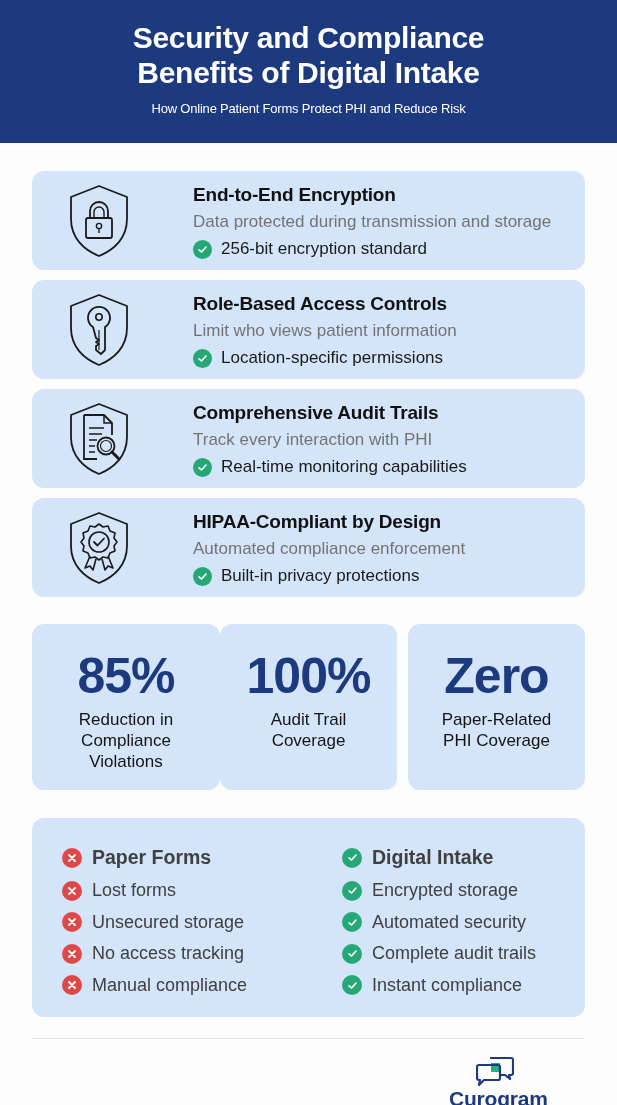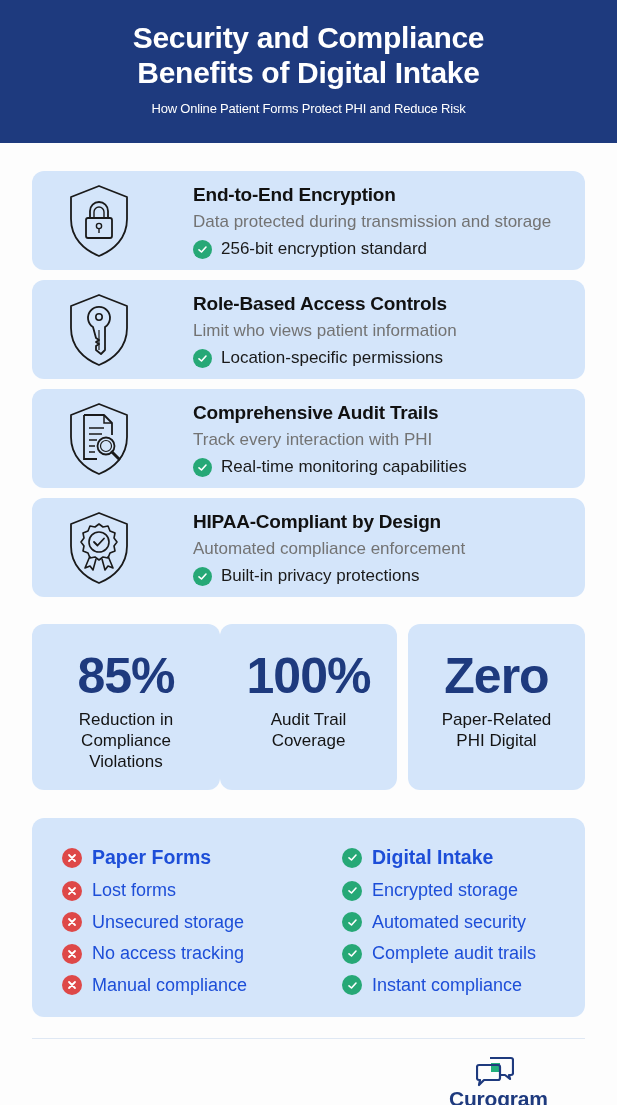--- a/index.html
+++ b/index.html
@@ -18,21 +18,21 @@
   .feature .fcheck { display: flex; align-items: center; font-size: 17px; line-height: 26px; color: #1a1a1a; margin-top: 1px; }
   .check-badge { width: 19px; height: 19px; border-radius: 50%; background: #26a876; display: inline-flex; align-items: center; justify-content: center; margin-right: 9px; flex-shrink: 0; }
   .x-badge { width: 20px; height: 20px; border-radius: 50%; background: #de4848; display: inline-flex; align-items: center; justify-content: center; margin-right: 10px; flex-shrink: 0; }
 
   .stat { position: absolute; top: 624px; height: 166px; background: #d4e5fa; border-radius: 12px; text-align: center; }
   .stat .value { position: absolute; left: 0; right: 0; top: 24px; font-size: 50px; font-weight: bold; color: #1e3a7e; line-height: 56px; letter-spacing: -1px; }
   .stat .label { position: absolute; left: 0; right: 0; top: 85px; font-size: 17px; line-height: 21px; color: #141414; }
 
   .compare { position: absolute; left: 32px; top: 818px; width: 553px; height: 199px; background: #d4e5fa; border-radius: 12px; }
   .col { position: absolute; top: 22px; }
-  .col .row { display: flex; align-items: center; height: 31.5px; font-size: 18px; color: #1d4ed8; }
+  .col .row { display: flex; align-items: center; height: 31.5px; font-size: 18px; color: #404040; }
   .col .row.head { font-weight: bold; font-size: 19.5px; height: 35px; }
 
   .divider { position: absolute; left: 32px; top: 1038px; width: 553px; height: 1px; background: #dfe8f4; }
   .brand { position: absolute; left: 443px; top: 1055px; display: flex; align-items: center; flex-direction: column; }
   .brand .bname { font-size: 21px; font-weight: bold; color: #1e3a7e; margin-left: 6px; letter-spacing: -0.2px; }
 </style>
 </head>
 <body>
 
 <div class="header">
@@ -147,21 +147,21 @@
   <div class="value">100%</div>
   <div class="label">
     <div>Audit Trail</div>
     <div>Coverage</div>
   </div>
 </div>
 <div class="stat" style="left:408px; width:177px;">
   <div class="value">Zero</div>
   <div class="label">
     <div>Paper-Related</div>
-    <div>PHI Digital</div>
+    <div>PHI Coverage</div>
   </div>
 </div>
 
 <div class="compare">
   <div class="col" style="left:30px;">
     <div class="row head">
       <span class="x-badge">
           <svg width="10" height="10" viewBox="0 0 10 10">
             <path d="M2 2 L8 8 M8 2 L2 8" stroke="#fff" stroke-width="1.8" stroke-linecap="round"></path>
           </svg>

